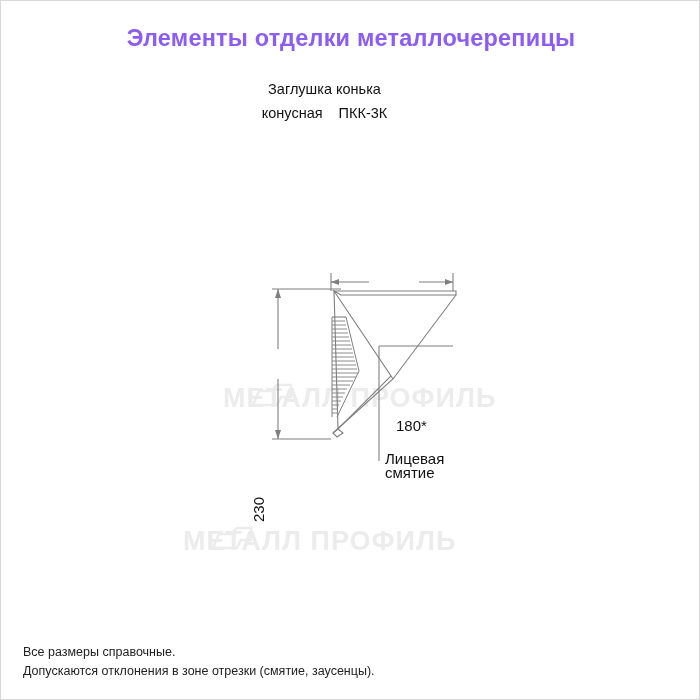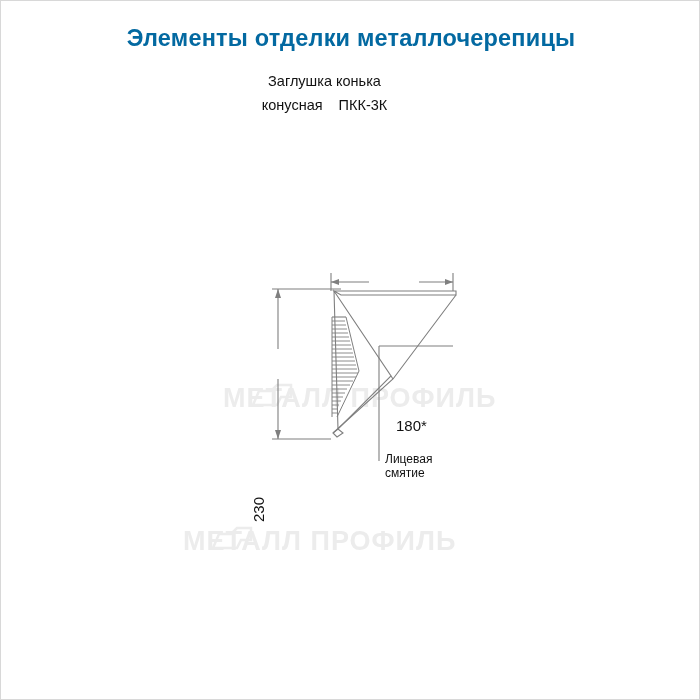--- a/index.html
+++ b/index.html
@@ -23,25 +23,25 @@
   }
   .title {
     position: absolute;
     top: 24px;
     left: 0;
     width: 700px;
     text-align: center;
     font-size: 23.5px;
     font-weight: bold;
     letter-spacing: 0.2px;
-    color: #0369a1;
+    color: #8b5cf6;
   }
   .subtitle {
     position: absolute;
-    top: 70px;
+    top: 78px;
     left: 0;
     width: 647px;
     text-align: center;
     font-size: 14.5px;
     line-height: 21px;
     color: #111;
   }
   .subtitle .line2 { display: block; }
   .subtitle .line3 { display: block; margin-top: 3px; }
   .subtitle .line3 .code { margin-left: 16px; }
@@ -86,21 +86,21 @@
   #label-180 { left: 395px; top: 256px; }
   #label-230 {
     left: 245px;
     top: 340px;
     transform: rotate(-90deg);
     transform-origin: center center;
   }
   #label-face {
     left: 384px;
     top: 291px;
-    font-size: 12px;
+    font-size: 15px;
     line-height: 14px;
     color: #111;
     text-align: left;
   }
 </style>
 </head>
 <body>
 
 <div class="page">
 
@@ -165,14 +165,18 @@
     </svg>
 
     <div class="dim-label" id="label-180">180*</div>
     <div class="dim-label" id="label-230">230</div>
     <div class="dim-label" id="label-face">
       <div>Лицевая</div>
       <div>смятие</div>
     </div>
   </div>
 
+  <div class="footer">
+    <div>Все размеры справочные.</div>
+    <div>Допускаются отклонения в зоне отрезки (смятие, заусенцы).</div>
+  </div>
 
 </div>
 
 </body></html>

